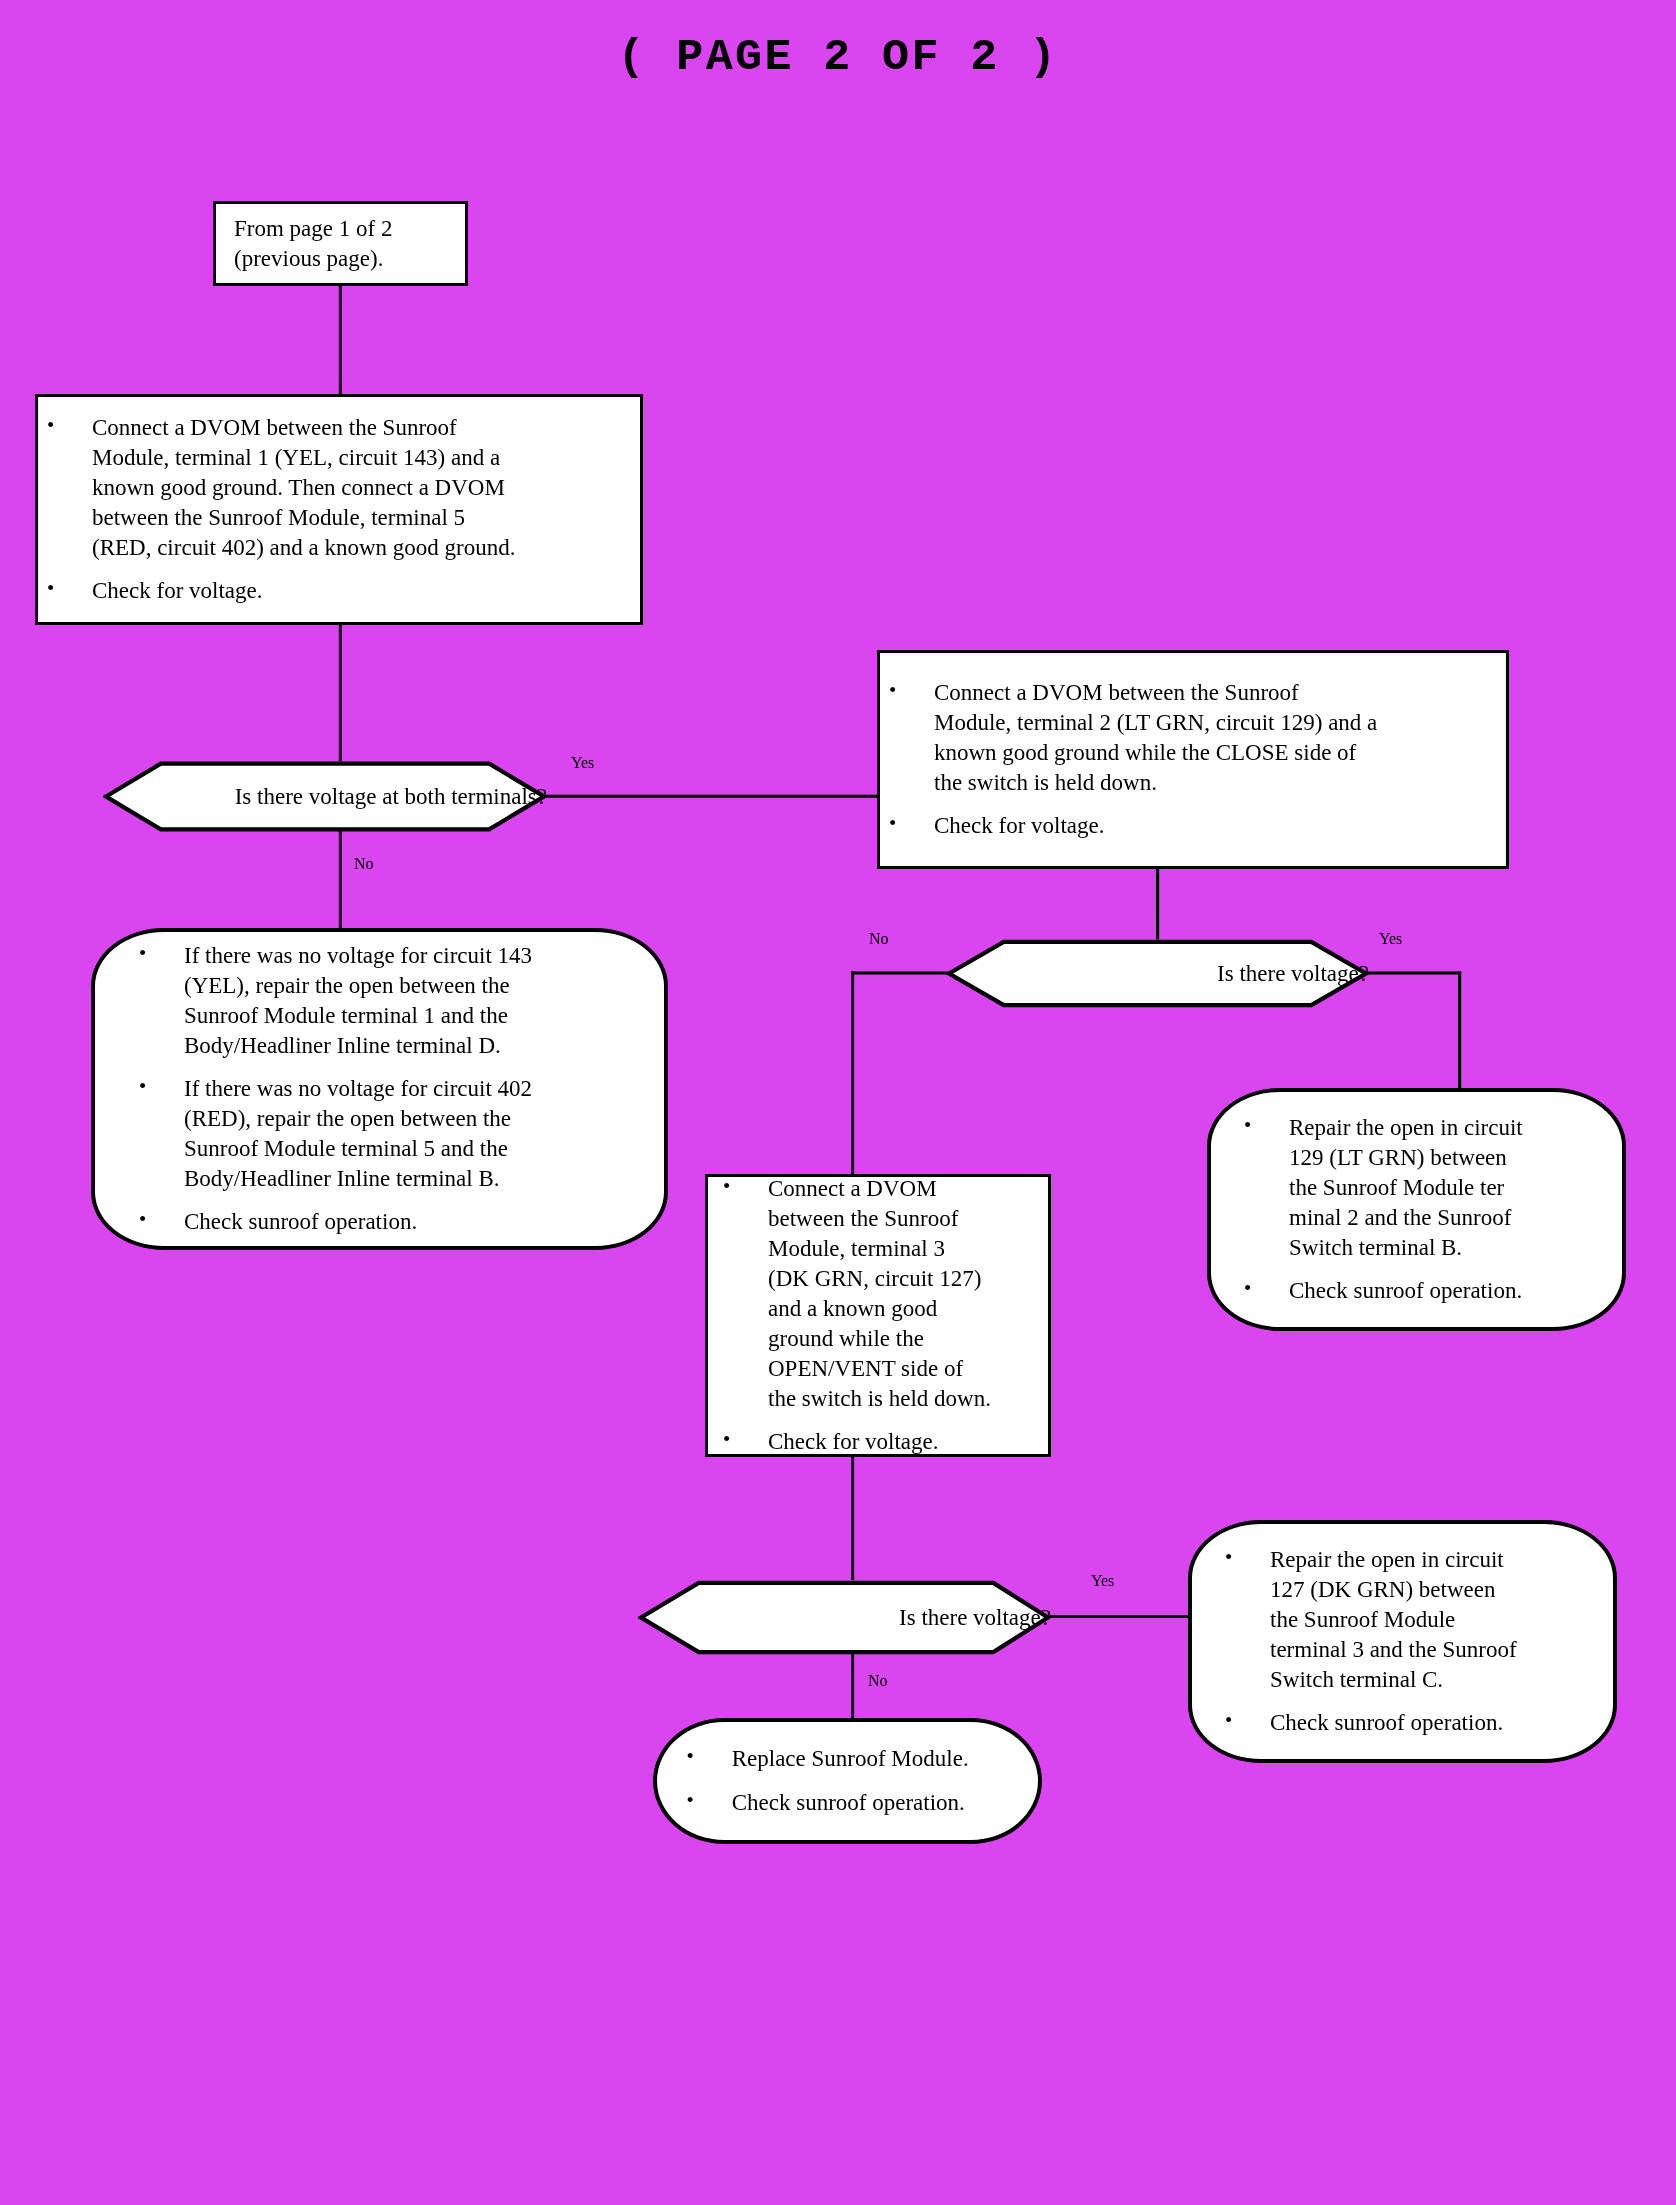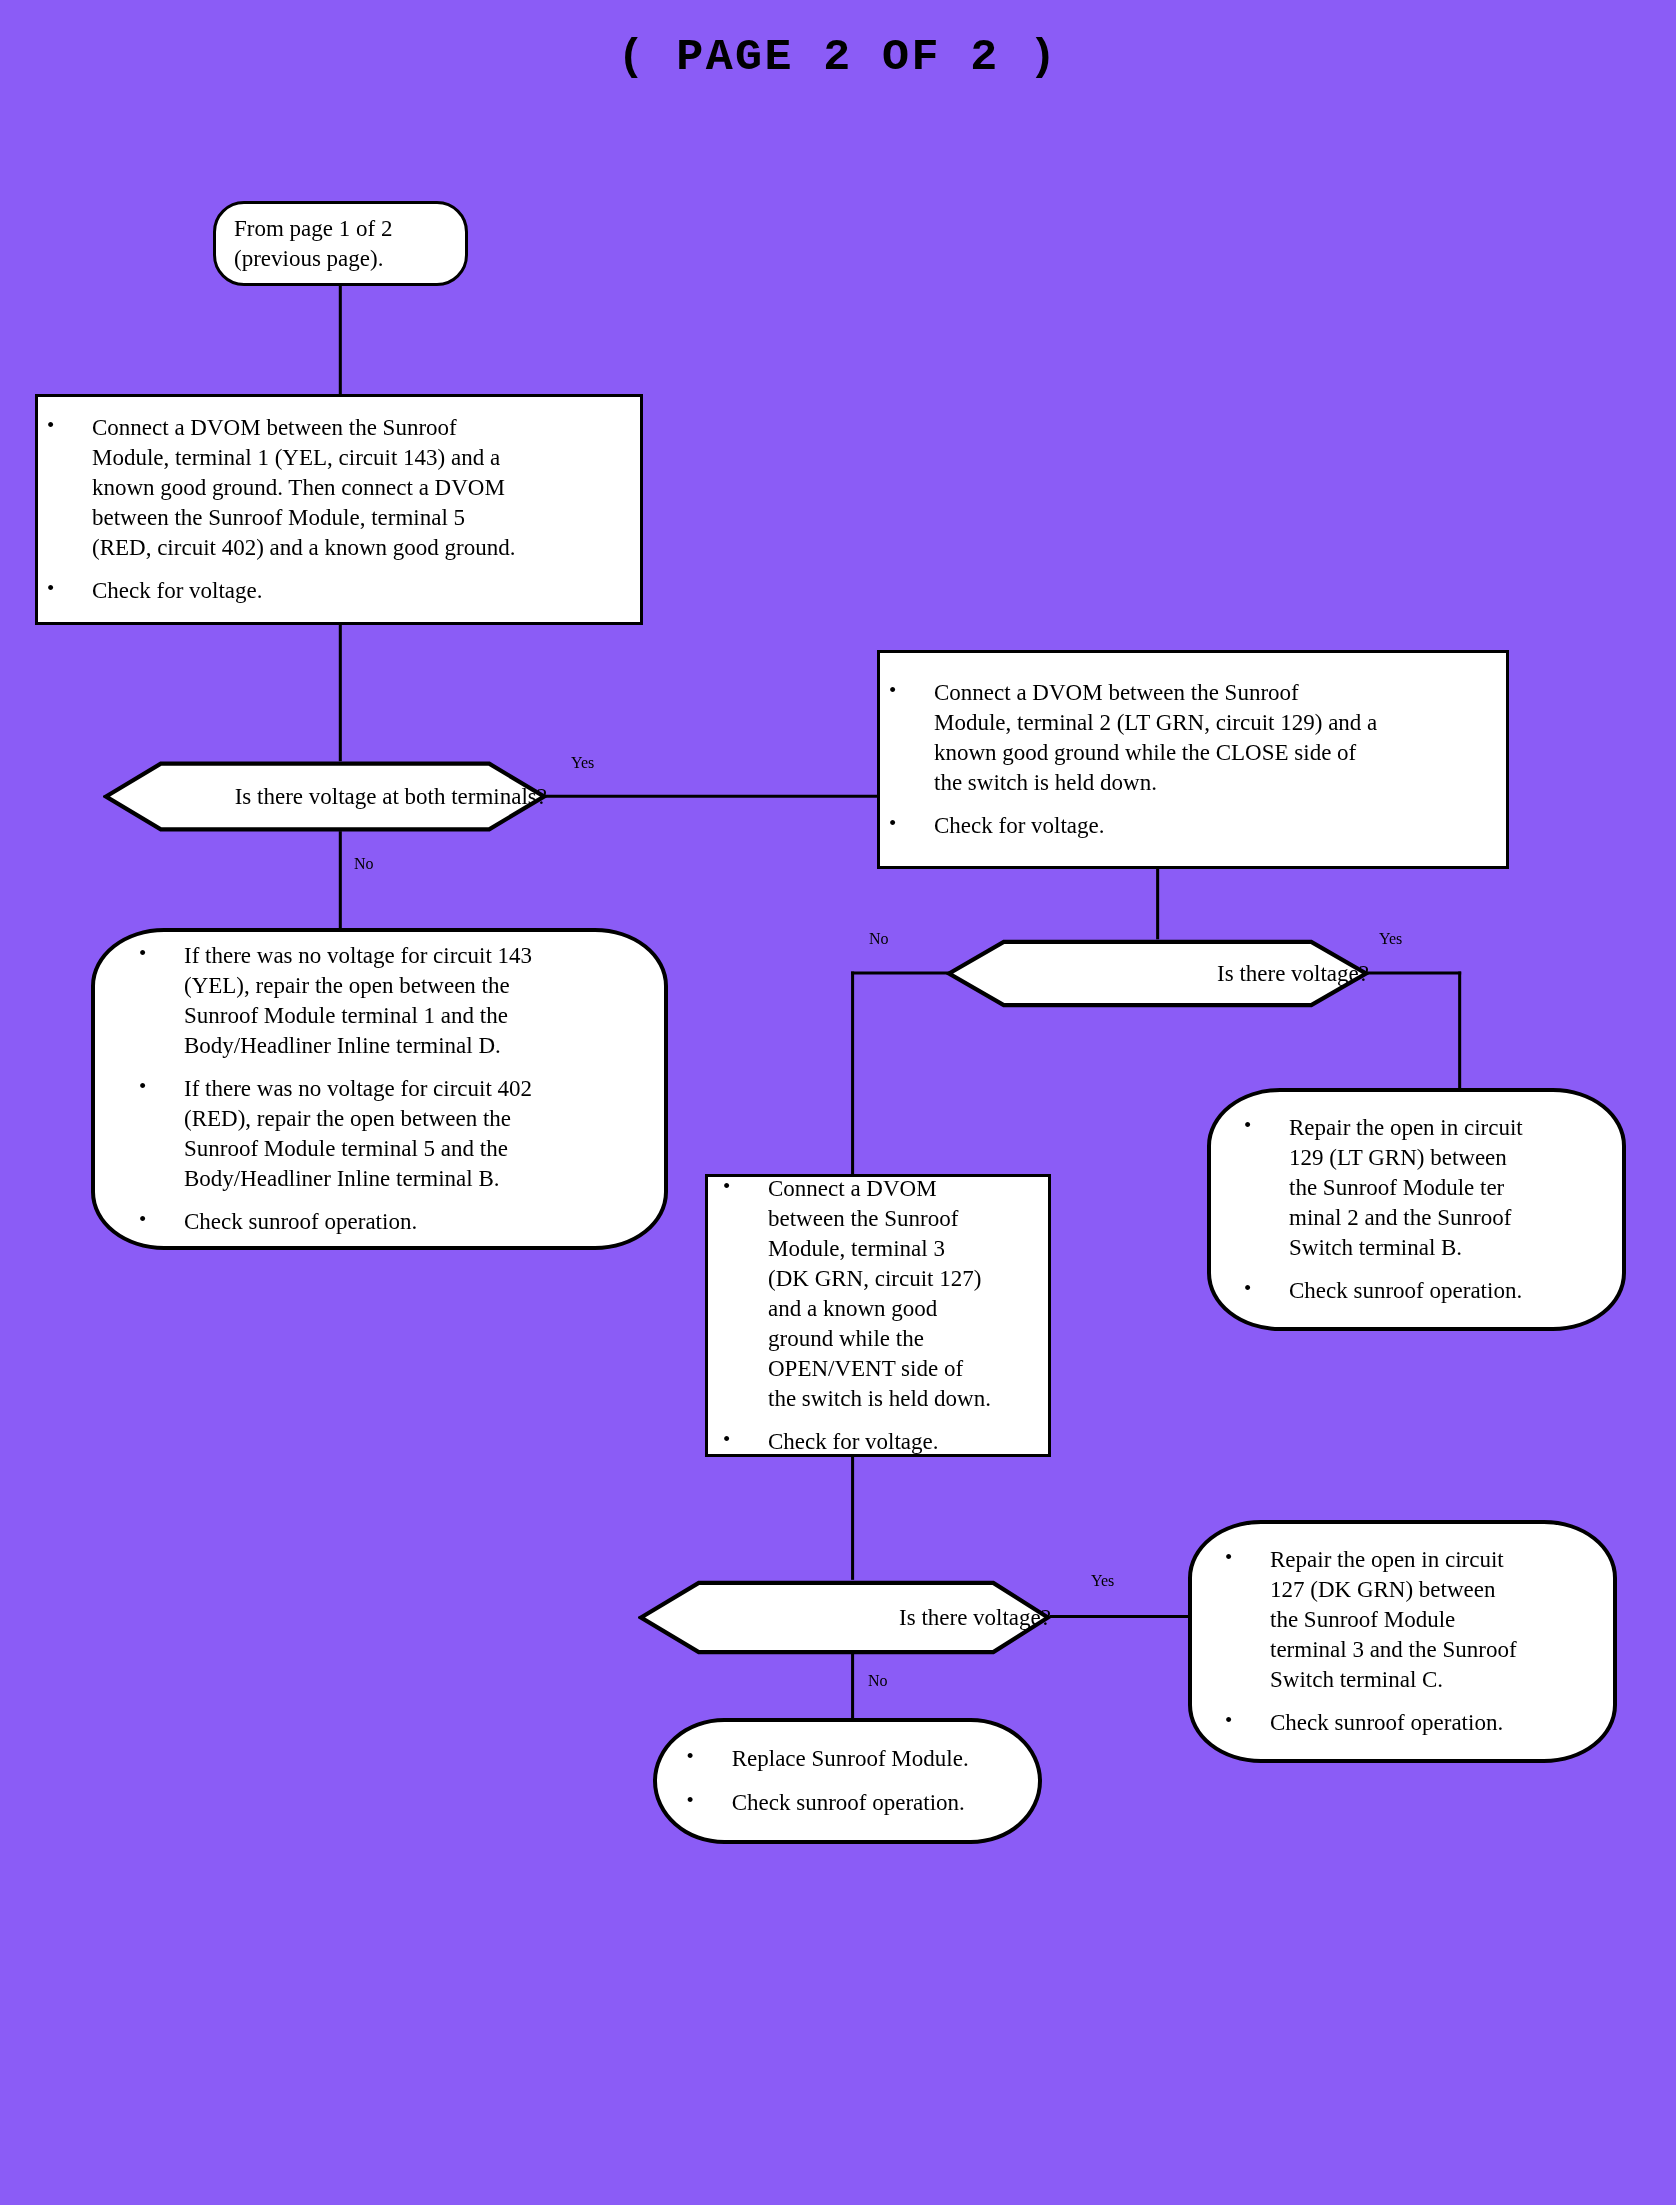--- a/index.html
+++ b/index.html
@@ -5,21 +5,21 @@
 <style>
   html, body {
     margin: 0;
     padding: 0;
     background: #ffffff;
   }
   #page {
     position: relative;
     width: 1676px;
     height: 2205px;
-    background: #8b5cf6;
+    background: #d946ef;
     font-family: "Liberation Serif", "DejaVu Serif", serif;
     color: #000000;
     overflow: hidden;
   }
 
   
   .page-title {
     position: absolute;
     left: 0;
     top: 32px;
@@ -150,21 +150,21 @@
       <line x1="2402" y1="1601" x2="2402" y2="1790"></line>
 
       <line x1="1403" y1="2398" x2="1403" y2="2597"></line>
 
       <line x1="1730" y1="2660" x2="1955" y2="2660"></line>
 
       <line x1="1403" y1="2723" x2="1403" y2="2826"></line>
     </g>
   </svg>
 
-  <div class="node rect" style="left:213px; top:201px; width:255px; height:85px;border-radius:31px;">
+  <div class="node rect" style="left:213px; top:201px; width:255px; height:85px;">
     <div class="plain-text">From page 1 of 2
 (previous page).</div>
   </div>
 
   <div class="node rect" style="left:35px; top:394px; width:608px; height:231px;">
     <ul class="bullets">
       <li>Connect a DVOM between the Sunroof
 Module, terminal 1 (YEL, circuit 143) and a
 known good ground. Then connect a DVOM
 between the Sunroof Module, terminal 5

